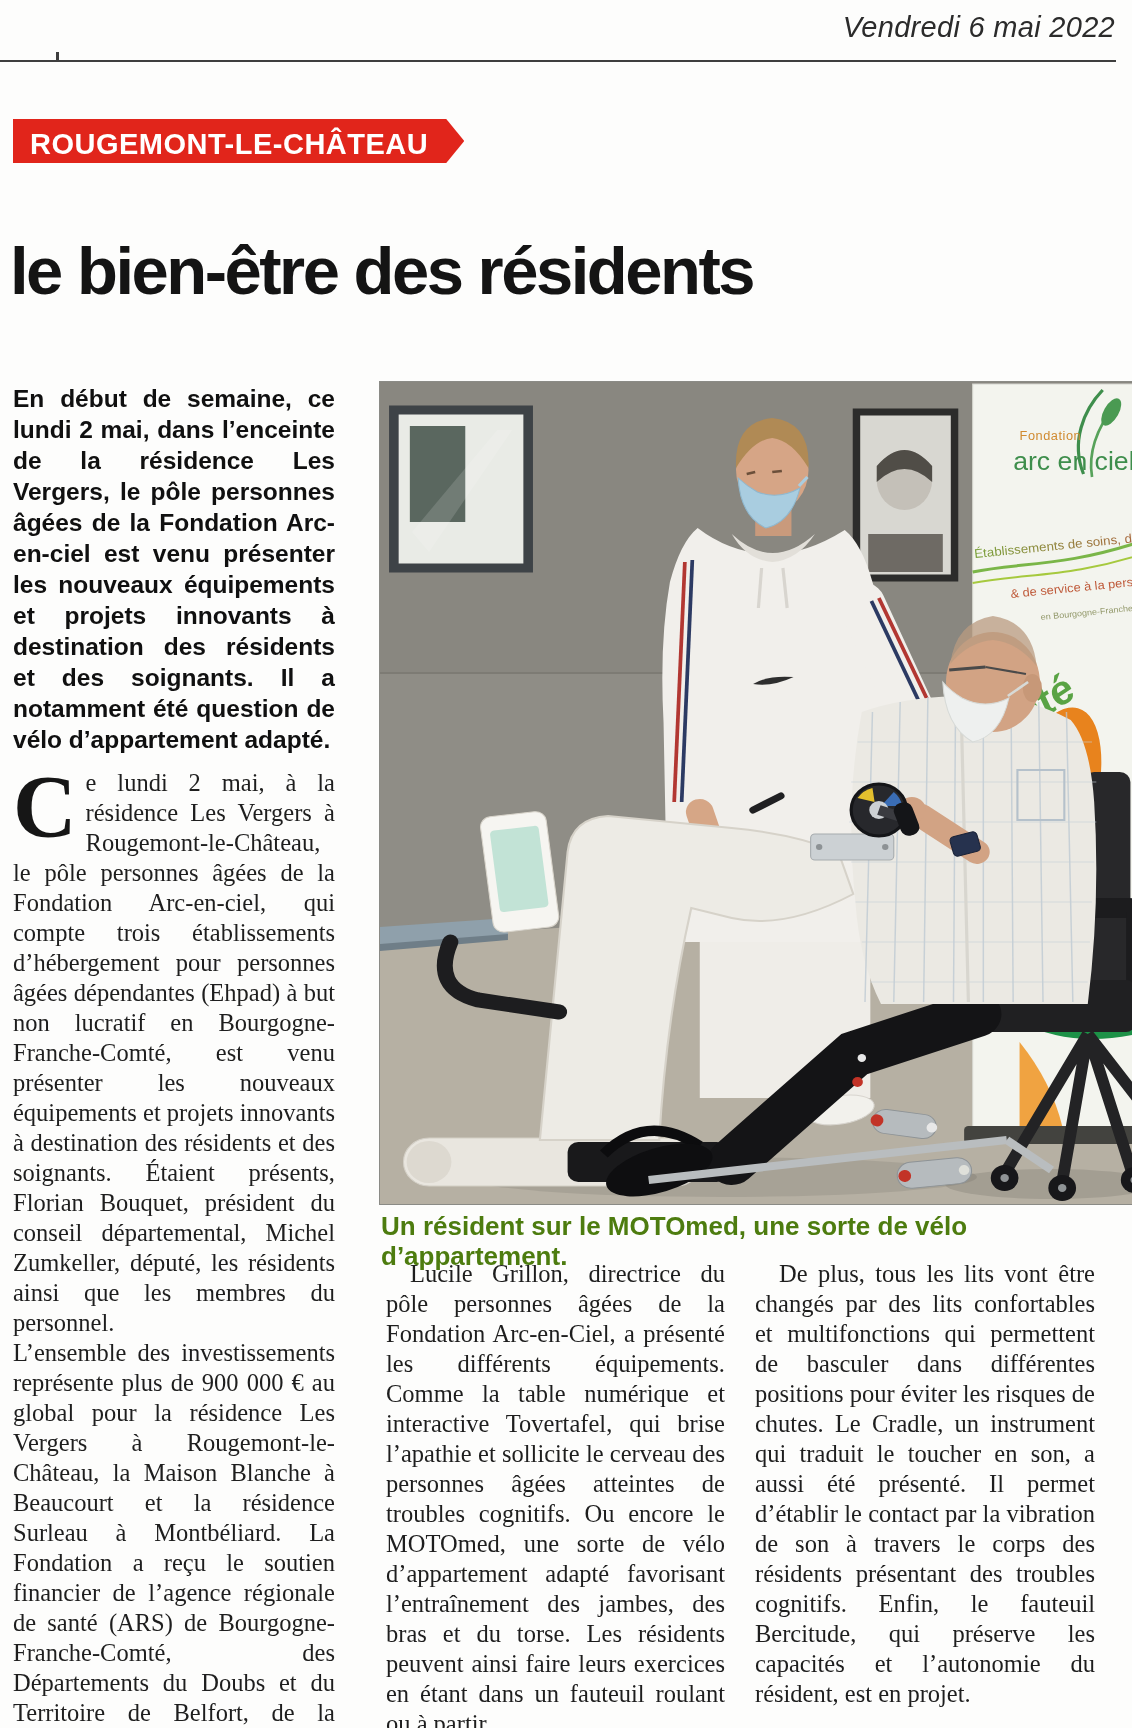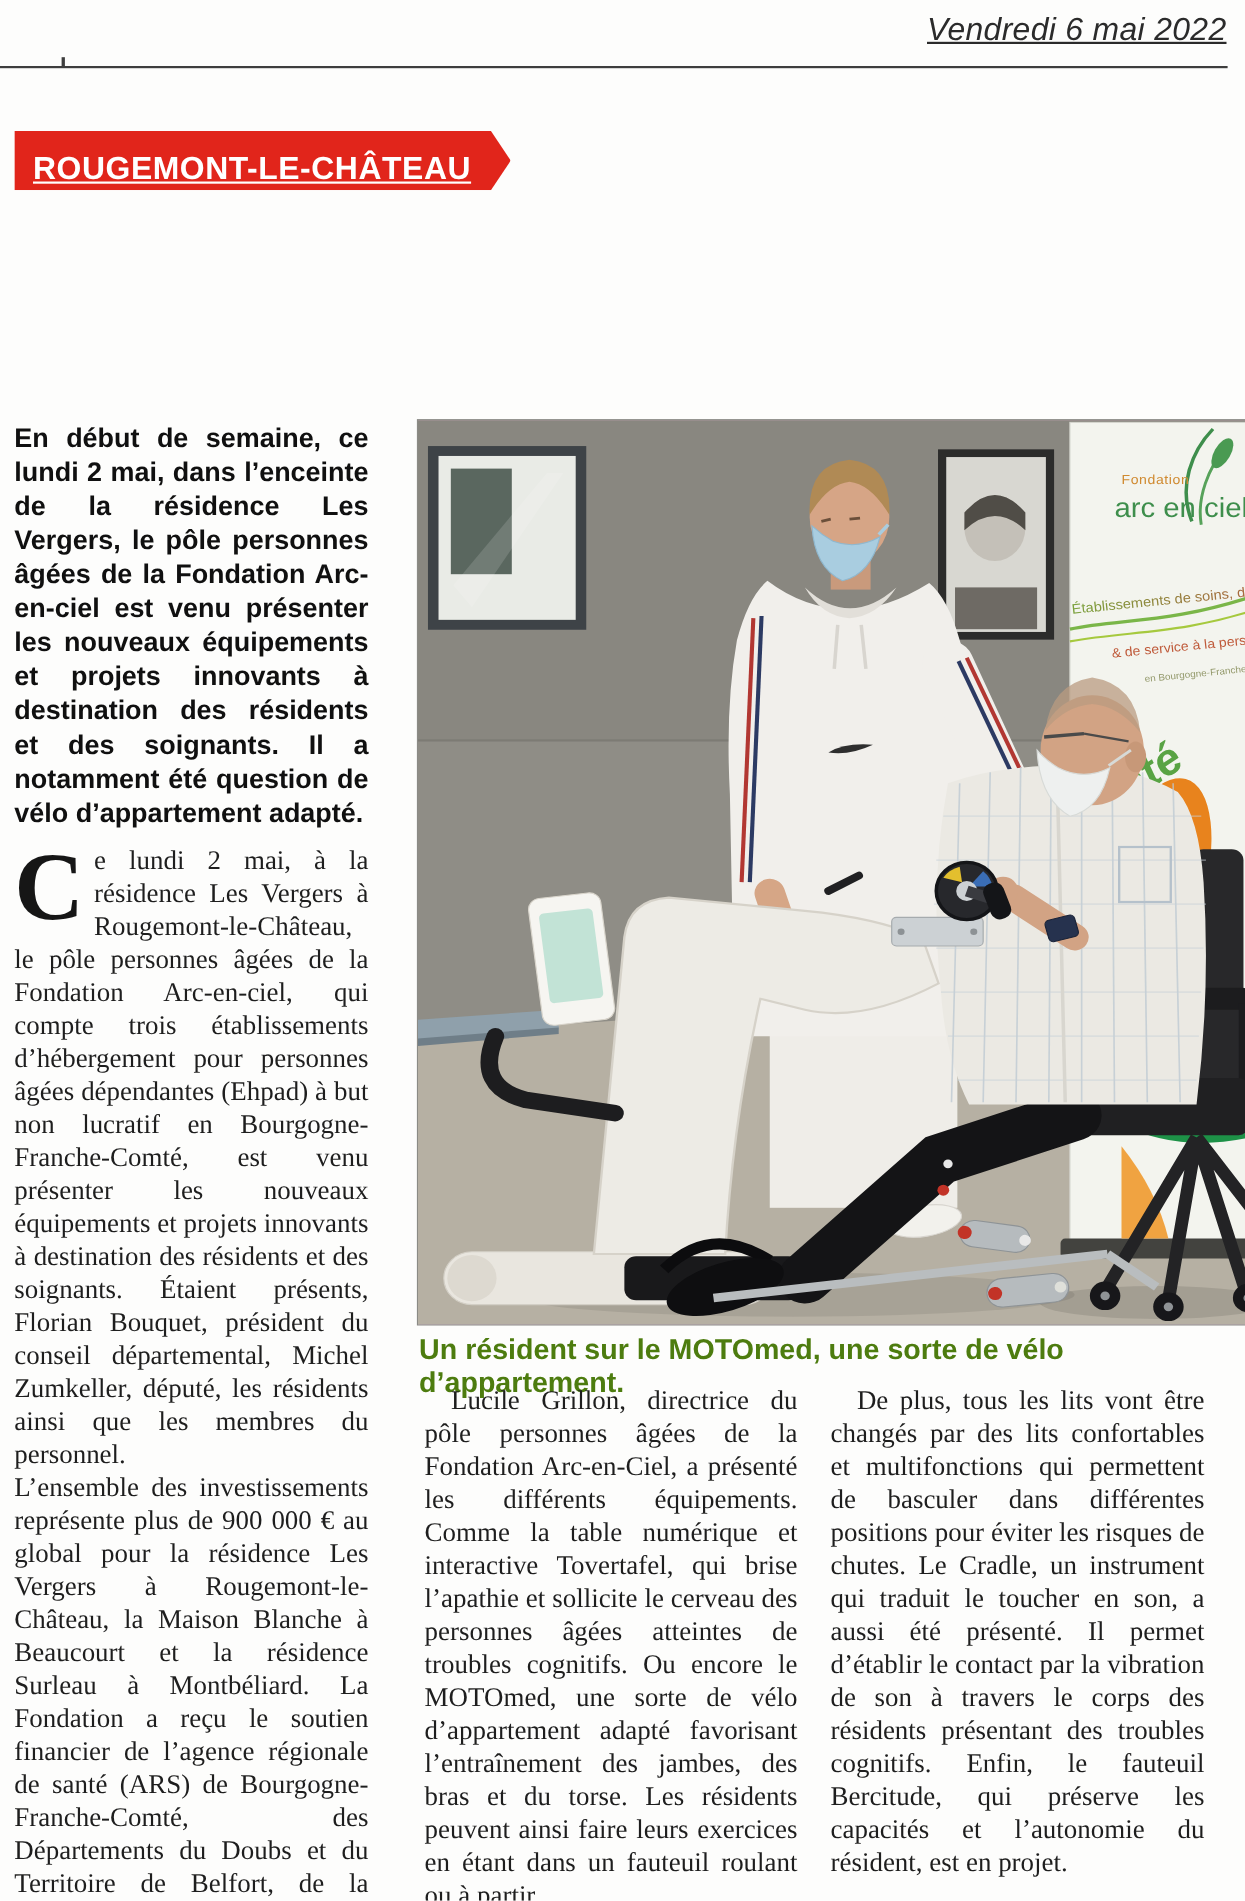--- a/index.html
+++ b/index.html
@@ -1,25 +1,25 @@
 <!DOCTYPE html>
 <html lang="fr"><head>
 <meta charset="utf-8">
 <style>
   html,body{margin:0;padding:0;background:#ffffff;}
   .page{position:relative;width:1132px;height:1728px;background:#fdfdfc;overflow:hidden;
         font-family:"Liberation Sans",sans-serif;}
   .edition-date{position:absolute;top:11px;right:17px;font:400 29px "Liberation Sans",sans-serif;
-        font-style:italic;color:#2b2b2b;letter-spacing:.3px;text-decoration:underline;}
+        font-style:italic;color:#2b2b2b;letter-spacing:.3px;}
   .top-rule{position:absolute;top:60px;left:0;width:1116px;height:2px;background:#3e3e3e;}
   .rule-tick{position:absolute;top:52px;left:56px;width:3px;height:9px;background:#3e3e3e;}
   .kicker{position:absolute;top:119px;left:13px;height:38px;background:#E1251B;color:#fff;
         font:700 29px/38px "Liberation Sans",sans-serif;letter-spacing:.5px;
-        padding:16px 36px 0 17px;
-        clip-path:polygon(0 0,calc(100% - 18px) 0,100% 50%,calc(100% - 18px) 100%,0 100%);text-decoration:underline;}
+        padding:6px 36px 0 17px;
+        clip-path:polygon(0 0,calc(100% - 18px) 0,100% 50%,calc(100% - 18px) 100%,0 100%);}
   .headline{position:absolute;top:148px;left:10px;width:1112px;margin:0;
         font:700 67px/82px "Liberation Sans",sans-serif;letter-spacing:-2.5px;color:#141414;}
   .col-left{position:absolute;left:13px;top:383px;width:322px;}
   .lede{font:700 24.5px/31px "Liberation Sans",sans-serif;color:#101010;text-align:justify;margin:0;}
   .serif{font-family:"Liberation Serif",serif;font-size:24.5px;line-height:30px;color:#1e1e1e;
         text-align:justify;margin:0;hyphens:auto;}
   .para1{margin-top:13px;}
   .dropcap{float:left;font:700 88px/62px "Liberation Serif",serif;padding:8px 9px 0 0;color:#161616;}
   .subhead{font:700 27px/31px "Liberation Sans",sans-serif;color:#0d0d0d;margin:24px 0 8px 0;}
   .photo-wrap{position:absolute;left:380px;top:382px;width:776px;height:822px;
@@ -39,21 +39,21 @@
 <div class="page">
 
   <div class="edition-date">Vendredi 6 mai 2022</div>
   <div class="top-rule"></div>
   <div class="rule-tick"></div>
 
   <div class="kicker">
     <span>ROUGEMONT-LE-CHÂTEAU</span>
   </div>
 
-  <h1 class="headline"><br></h1>
+  <h1 class="headline"><br><span>le bien-être des résidents</span></h1>
 
   <div class="col-left">
     <p class="lede">En début de semaine, ce lundi 2 mai, dans l’enceinte de la résidence Les Vergers, le pôle personnes âgées de la Fondation Arc-en-ciel est venu présenter les nouveaux équipements et projets innovants à destination des résidents et des soignants. Il a notamment été question de vélo d’appartement adapté.</p>
     <p class="serif para1"><span class="dropcap">C</span><span>e lundi 2 mai, à la résidence Les Vergers à Rougemont-le-Château, le pôle personnes âgées de la Fondation Arc-en-ciel, qui compte trois établissements d’hébergement pour personnes âgées dépendantes (Ehpad) à but non lucratif en Bourgogne-Franche-Comté, est venu présenter les nouveaux équipements et projets innovants à destination des résidents et des soignants. Étaient présents, Florian Bouquet, président du conseil départemental, Michel Zumkeller, député, les résidents ainsi que les membres du personnel.</span></p>
     <p class="serif">L’ensemble des investissements représente plus de 900 000 € au global pour la résidence Les Vergers à Rougemont-le-Château, la Maison Blanche à Beaucourt et la résidence Surleau à Montbéliard. La Fondation a reçu le soutien financier de l’agence régionale de santé (ARS) de Bourgogne-Franche-Comté, des Départements du Doubs et du Territoire de Belfort, de la conférence des financeurs de la prévention de la perte d’autonomie et de l’Acef Bourgogne Franche-Comté (une fi-</p>
   </div>
 
   <div class="photo-wrap">
     <svg viewBox="0 0 728 822" preserveAspectRatio="none">
       <defs>

